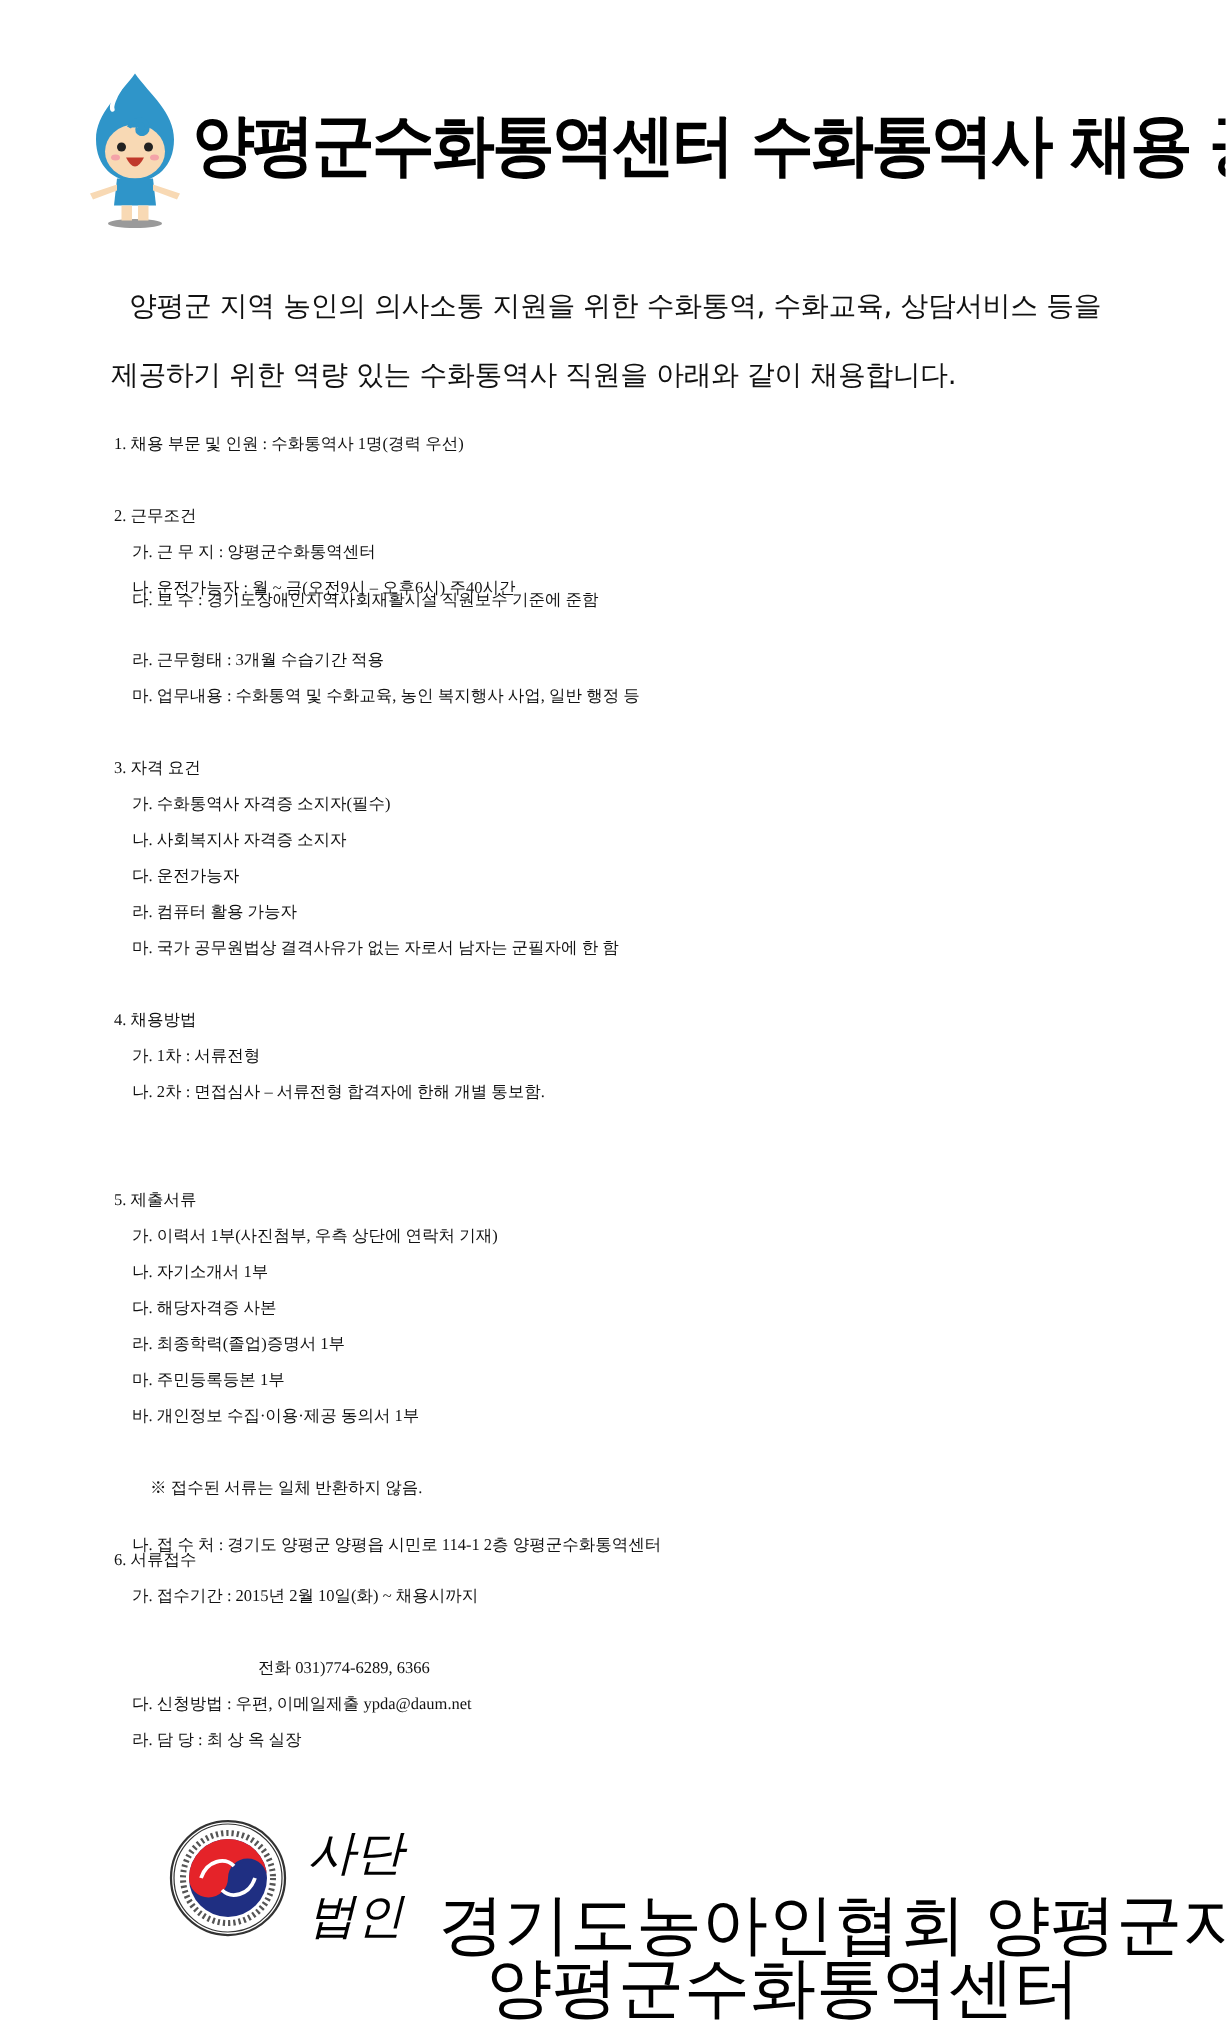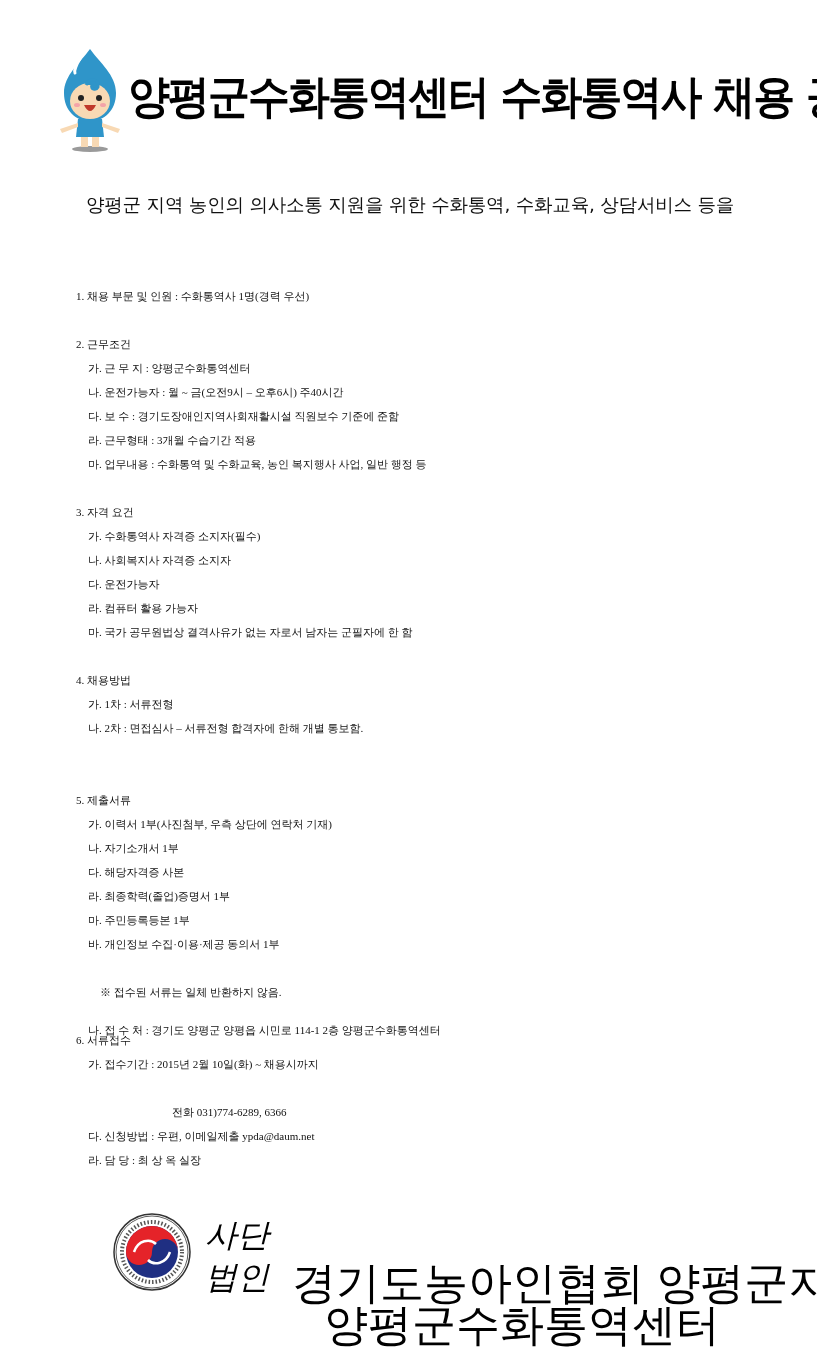--- a/index.html
+++ b/index.html
@@ -39,29 +39,30 @@
     <path d="M28 78 L10 84 L12 88 L28 82 Z" fill="#f8d9b4"></path>
     <path d="M52 78 L70 84 L68 88 L52 82 Z" fill="#f8d9b4"></path>
     <rect x="31" y="92" width="7" height="10" fill="#f8d9b4"></rect>
     <rect x="42" y="92" width="7" height="10" fill="#f8d9b4"></rect>
   </svg>
   <div class="title">양평군수화통역센터 수화통역사 채용 공고</div>
 </div>
 
 <div class="intro">
   <p class="indent">양평군 지역 농인의 의사소통 지원을 위한 수화통역, 수화교육, 상담서비스 등을</p>
+  <p>제공하기 위한 역량 있는 수화통역사 직원을 아래와 같이 채용합니다.</p>
 </div>
 
 <div class="body">
   <div class="line" style="top:285px">1. 채용 부문 및 인원 : 수화통역사 1명(경력 우선)</div>
 
   <div class="line" style="top:333px">2. 근무조건</div>
   <div class="line sub" style="top:357px">가. 근 무 지 : 양평군수화통역센터</div>
   <div class="line sub" style="top:381px">나. 운전가능자 : 월 ~ 금(오전9시 – 오후6시) 주40시간</div>
-  <div class="line sub" style="top:405px">다. 보    수 : 경기도장애인지역사회재활시설 직원보수 기준에 준함</div>
+  <div class="line sub" style="top:389px">다. 보    수 : 경기도장애인지역사회재활시설 직원보수 기준에 준함</div>
   <div class="line sub" style="top:429px">라. 근무형태 : 3개월 수습기간 적용</div>
   <div class="line sub" style="top:453px">마. 업무내용 : 수화통역 및 수화교육, 농인 복지행사 사업, 일반 행정 등</div>
 
   <div class="line" style="top:501px">3. 자격 요건</div>
   <div class="line sub" style="top:525px">가. 수화통역사 자격증 소지자(필수)</div>
   <div class="line sub" style="top:549px">나. 사회복지사 자격증 소지자</div>
   <div class="line sub" style="top:573px">다. 운전가능자</div>
   <div class="line sub" style="top:597px">라. 컴퓨터 활용 가능자</div>
   <div class="line sub" style="top:621px">마. 국가 공무원법상 결격사유가 없는 자로서 남자는 군필자에 한 함</div>
 

